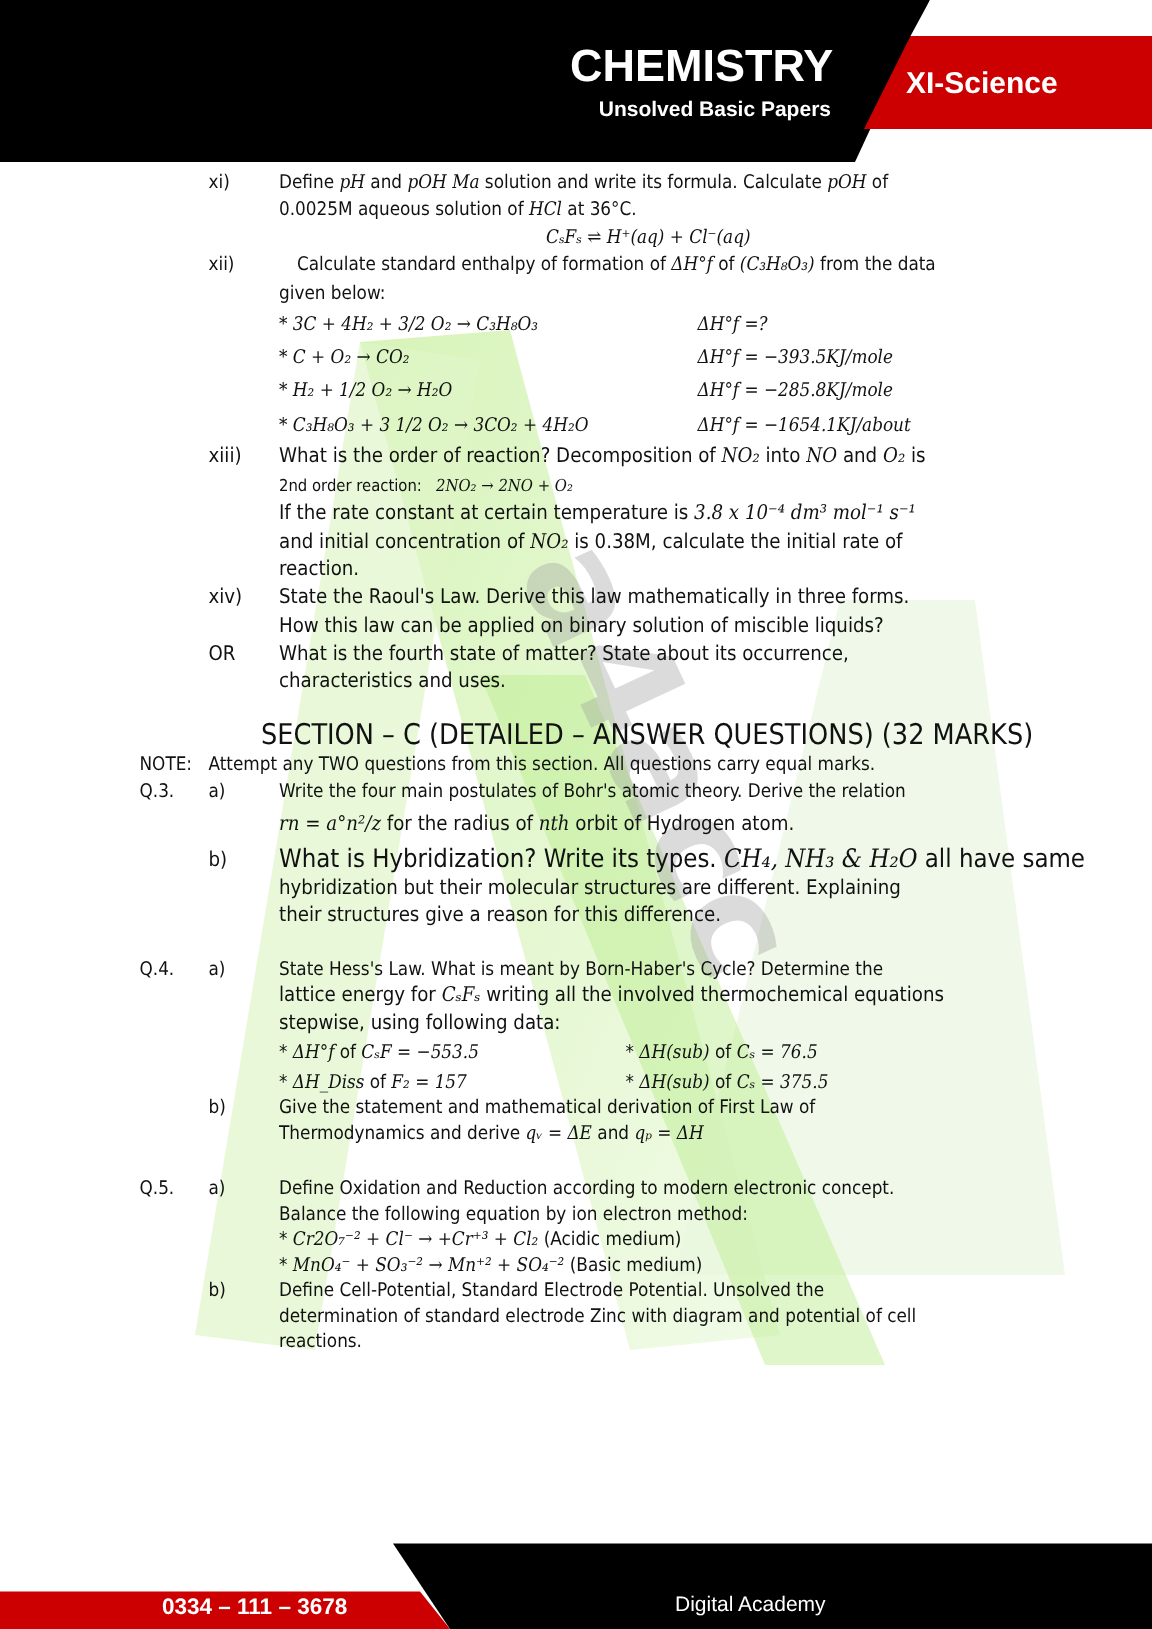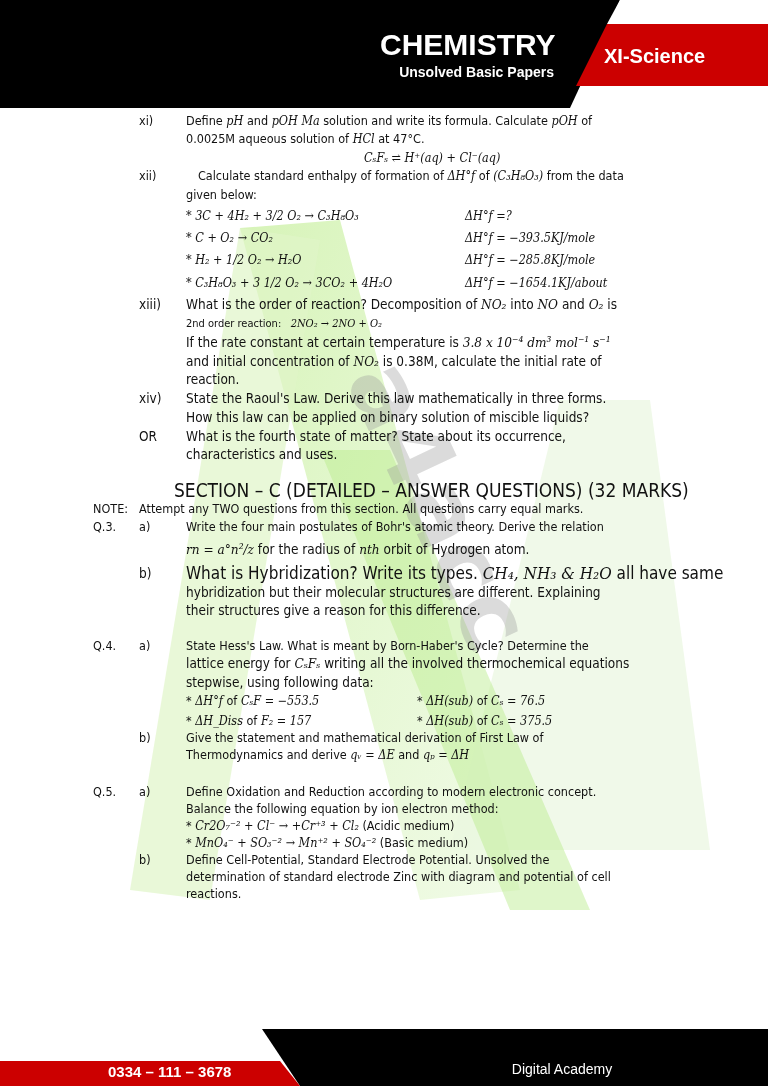--- a/index.html
+++ b/index.html
@@ -14,21 +14,21 @@
     font-family: "Liberation Sans", sans-serif; font-weight: bold; font-size: 14px; color: #fff; }
   .hdr-badge { position: absolute; left: 604px; top: 45px; font-family: "Liberation Sans", sans-serif;
     font-weight: bold; font-size: 20px; color: #fff; }
 
   
   .ftr { position: absolute; left: 0; top: 1025px; width: 768px; height: 61px; }
   .ftr-phone { position: absolute; left: 108px; top: 1063px; font-family: "Liberation Sans", sans-serif;
     font-weight: bold; font-size: 15px; color: #fff; }
   .ftr-brand { position: absolute; left: 450px; top: 980px; width: 224px; text-align: right;
     font-family: "Liberation Sans", sans-serif; font-weight: bold; font-size: 21px; color: #fff; }
-  .ftr-sub { position: absolute; left: 450px; top: 1061px; width: 224px; text-align: center;
+  .ftr-sub { position: absolute; left: 450px; top: 1061px; width: 224px; text-align: left;
     font-family: "Liberation Sans", sans-serif; font-size: 14px; color: #fff; }
 
   
   .wm { position: absolute; left: 90px; top: 150px; width: 620px; height: 760px; pointer-events: none; }
 
   
   .content { position: absolute; left: 0; top: 0; width: 768px; font-size: 12.5px; line-height: 19px;
     font-family: "DejaVu Sans Condensed", "DejaVu Sans", sans-serif; font-stretch: condensed; }
   .num { position: absolute; }
   .txt { position: absolute; }
@@ -61,21 +61,21 @@
   <text x="255" y="230" transform="rotate(65 255 230)" font-family="DejaVu Sans" font-size="95" font-weight="bold" fill="#9a9a9a" opacity="0.35">a4acc</text>
 </svg>
 
 <div class="content">
 
   <div class="num" style="left:139px;top:111px">xi)</div>
   <div class="txt" style="left:186px;top:111px;white-space:nowrap">
     <span>Define </span><span class="m">pH</span><span> and </span><span class="m">pOH Ma</span><span> solution and write its formula. Calculate </span><span class="m">pOH</span><span> of</span>
   </div>
   <div class="txt" style="left:186px;top:129px;white-space:nowrap">
-    <span>0.0025M aqueous solution of </span><span class="m">HCl</span><span> at 47°C.</span>
+    <span>0.0025M aqueous solution of </span><span class="m">HCl</span><span> at 36°C.</span>
   </div>
   <div class="txt m" style="left:364px;top:148px;white-space:nowrap">CₛFₛ ⇌ H⁺(aq) + Cl⁻(aq)</div>
 
   <div class="num" style="left:139px;top:166px">xii)</div>
   <div class="txt" style="left:198px;top:166px;white-space:nowrap">
     <span>Calculate standard enthalpy of formation of </span><span class="m">ΔH°f</span><span> of </span><span class="m">(C₃H₈O₃)</span><span> from the data</span>
   </div>
   <div class="txt" style="left:186px;top:185px">given below:</div>
 
   <div class="txt m" style="left:186px;top:206px;white-space:nowrap">* <span>3C + 4H₂ + 3/2 O₂ → C₃H₈O₃</span></div>

